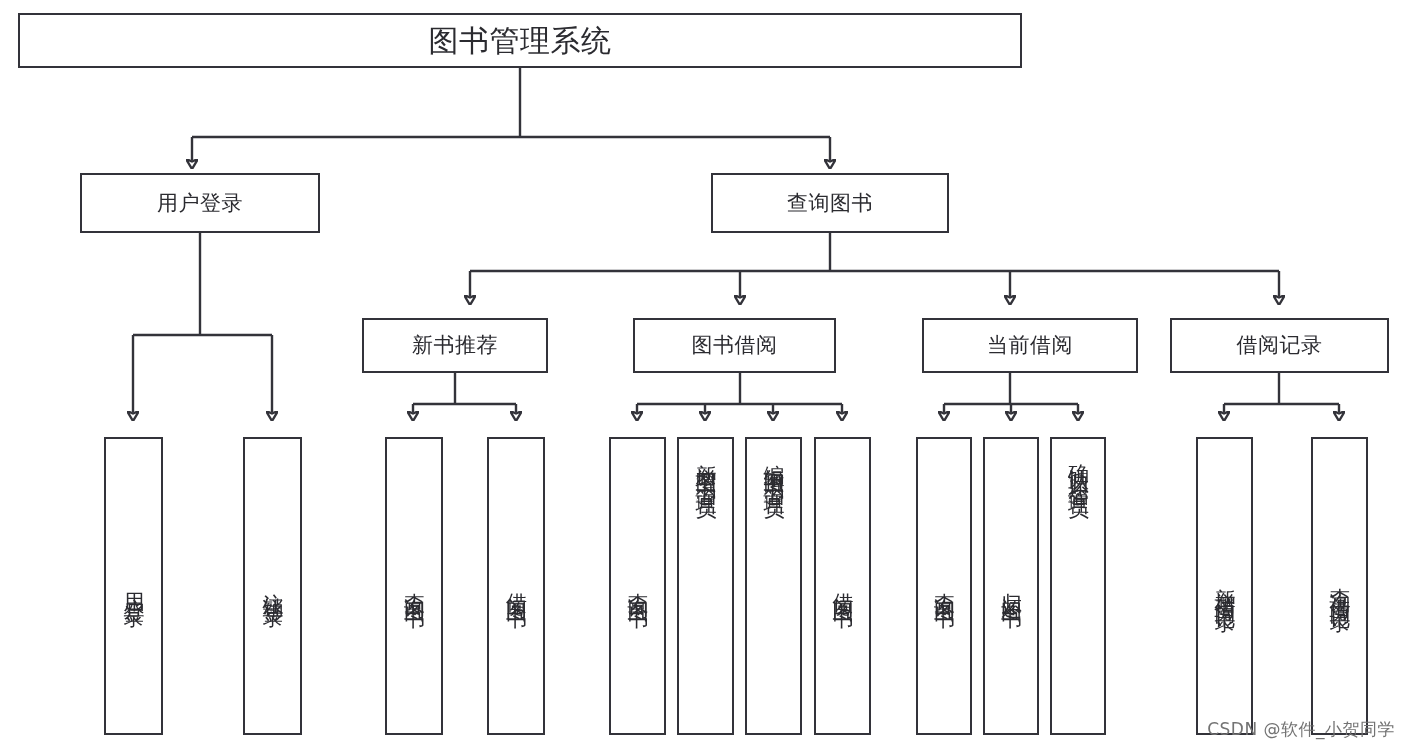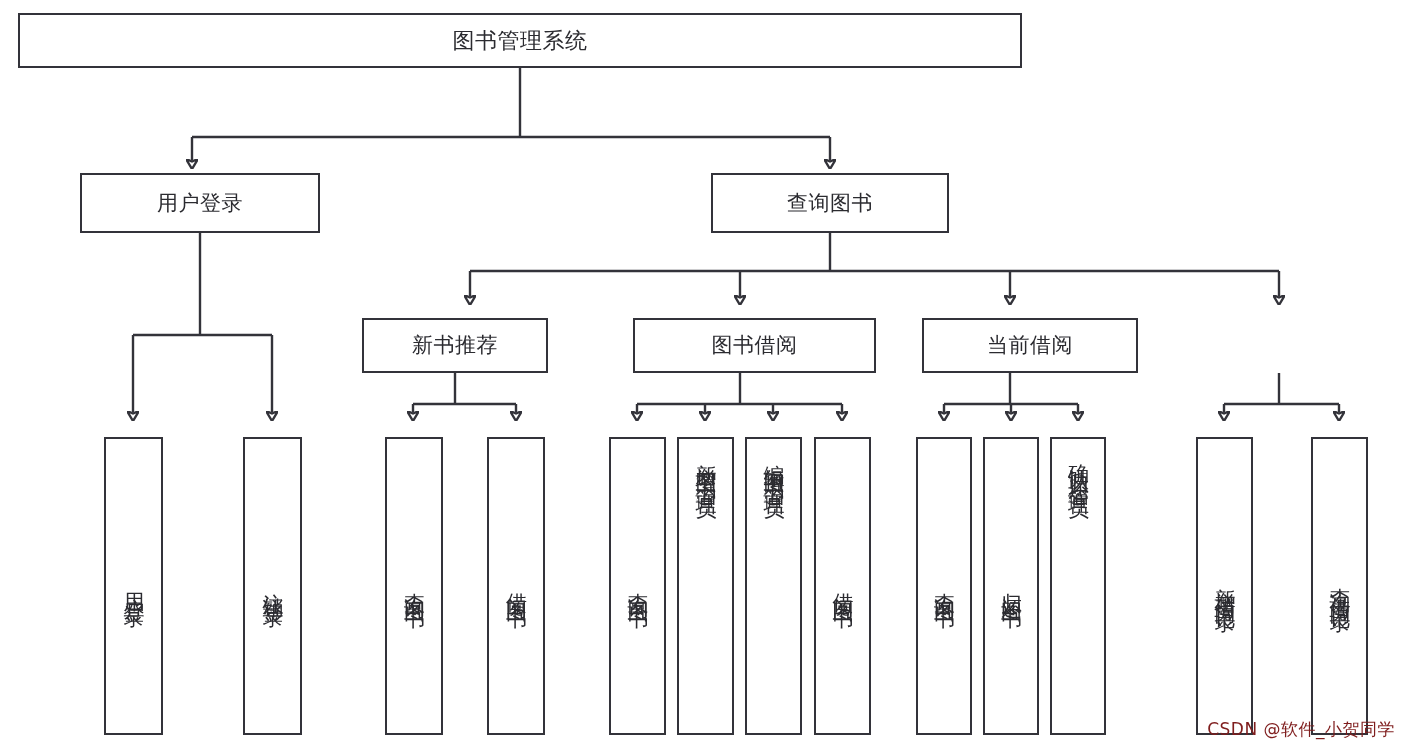--- a/index.html
+++ b/index.html
@@ -23,21 +23,21 @@
     justify-content:center;
   }
   .node .label{
     color:#2b2b30;
     font-size:21px;
     line-height:1.25;
     letter-spacing:0.5px;
     white-space:nowrap;
     user-select:none;
   }
-  .node.root .label{font-size:22px;}
+  .node.root .label{font-size:30px;}
   .node.level2 .label{font-size:21px;}
   .node.leaf{
     align-items:flex-start;
     justify-content:center;
     padding-top:8px;
   }
   .node.leaf .label{
     writing-mode:vertical-rl;
     text-orientation:upright;
     font-size:21px;
@@ -54,21 +54,21 @@
     pointer-events:none;
   }
   svg.edges path, svg.edges line{
     stroke:#33333a;stroke-width:2.4;fill:none;
   }
   .watermark{
     position:absolute;
     right:10px;
     bottom:6px;
     font-size:17px;
-    color:#7f1d1d;
+    color:#737373;
     letter-spacing:0.5px;
     white-space:nowrap;
     user-select:none;
   }
 </style>
 </head>
 <body>
 
 <div id="diagram">
 
@@ -131,28 +131,31 @@
   </div>
 
   <div class="node level2" style="left:711px;top:173px;width:238px;height:60px;">
     <span class="label">查询图书</span>
   </div>
 
   <div class="node level2" style="left:362px;top:318px;width:186px;height:55px;">
     <span class="label">新书推荐</span>
   </div>
 
-  <div class="node level2" style="left:633px;top:318px;width:243px;height:55px;">
+  <div class="node level2" style="left:633px;top:318px;width:203px;height:55px;">
     <span class="label">图书借阅</span>
   </div>
 
   <div class="node level2" style="left:902px;top:318px;width:216px;height:55px;margin-left:20px;">
     <span class="label">当前借阅</span>
   </div>
 
+  <div class="node level2" style="left:1170px;top:318px;width:219px;height:55px;">
+    <span class="label">借阅记录</span>
+  </div>
 
   <div class="node leaf centered" style="left:104px;top:437px;width:59px;height:298px;">
     <span class="label">用户登录</span>
   </div>
   <div class="node leaf centered" style="left:243px;top:437px;width:59px;height:298px;">
     <span class="label">注销登录</span>
   </div>
 
   <div class="node leaf centered" style="left:385px;top:437px;width:58px;height:298px;">
     <span class="label">查询图书</span>

